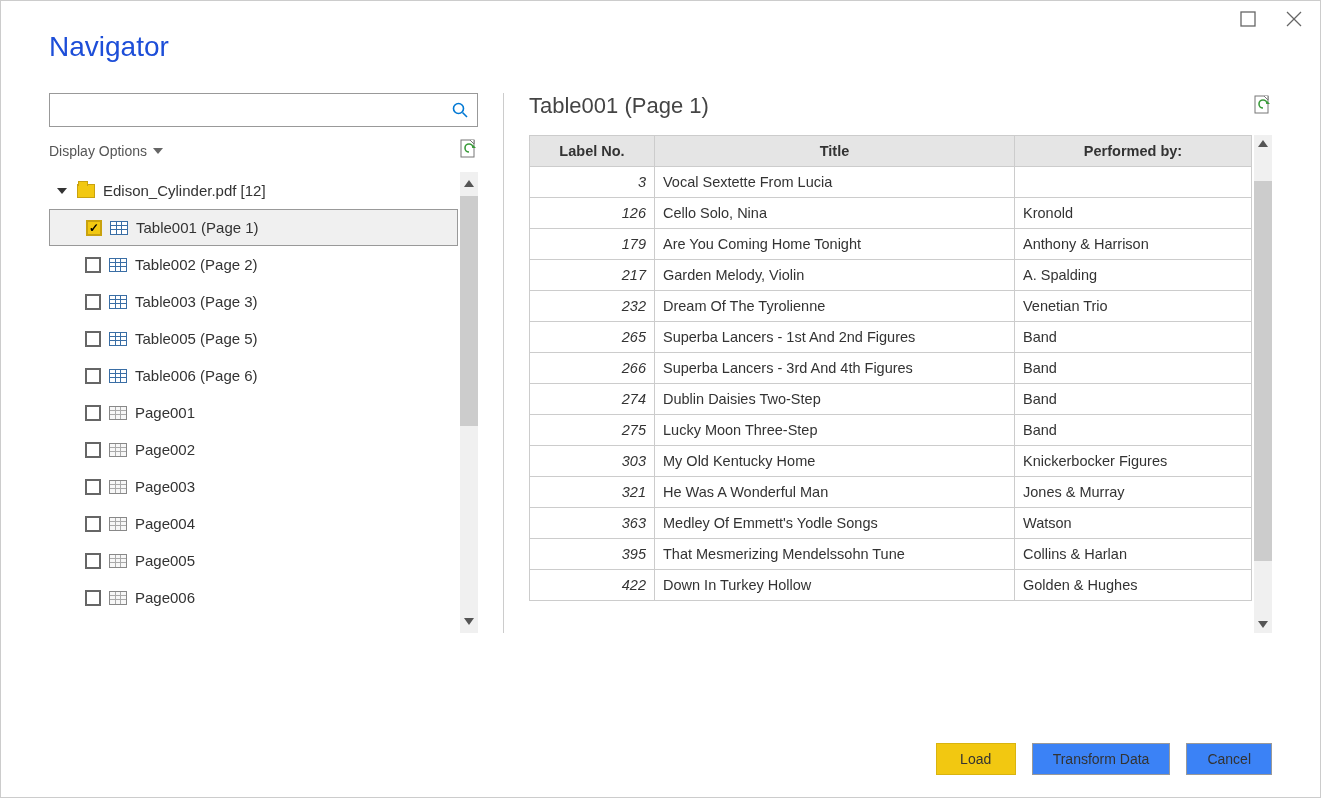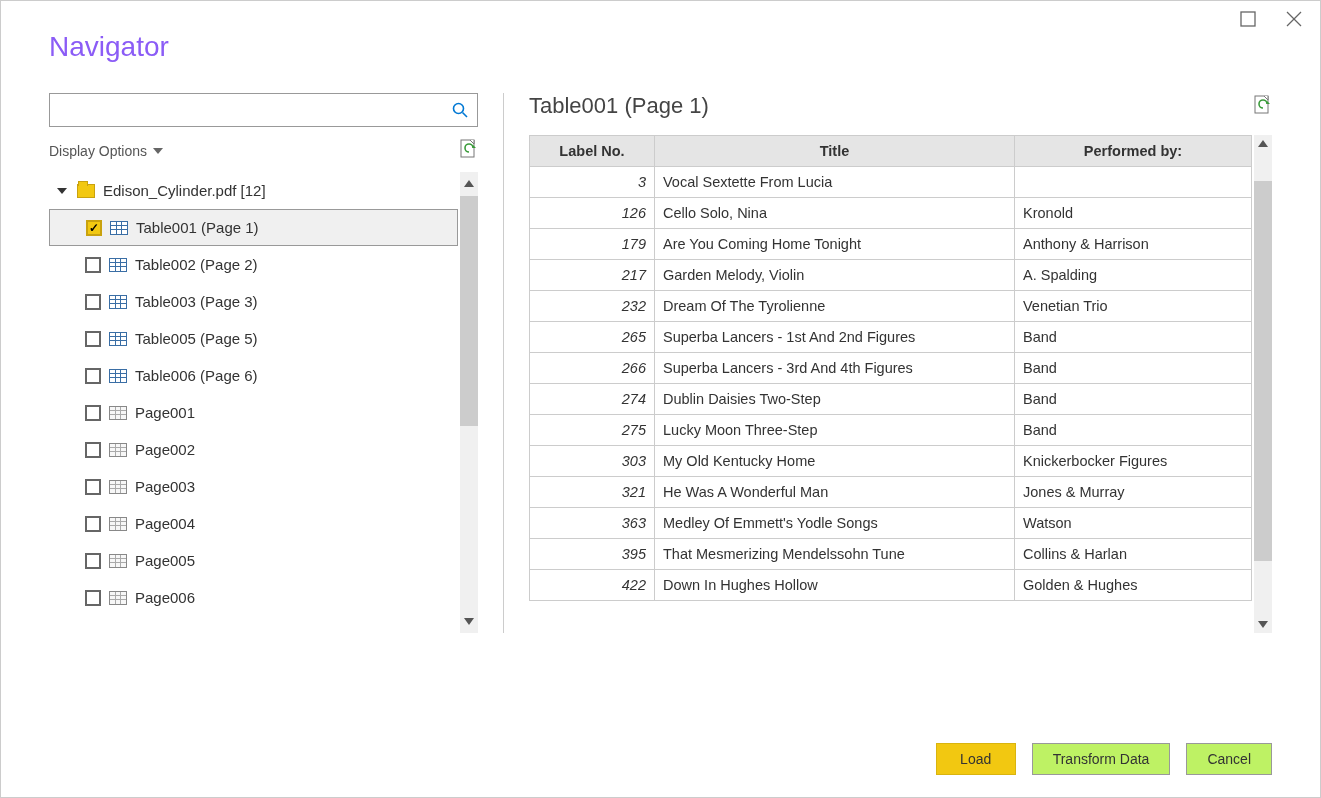--- a/index.html
+++ b/index.html
@@ -21,21 +21,21 @@
   
   .titlebar-controls {
     position: absolute;
     top: 10px; right: 18px;
     display: flex; gap: 30px;
   }
   .titlebar-controls svg { display:block; }
 
   .title {
     font-size: 28px; font-weight: 300;
-    color: #8b5cf6;
+    color: #1d4ed8;
     padding: 30px 0 0 48px;
   }
 
   .body {
     display: flex;
     padding: 30px 48px 20px 48px;
     height: 590px;
   }
 
   
@@ -201,21 +201,21 @@
   .preview-vscroll .thumb { background:#ccc; width:100%; height: 380px; margin-top:30px;}
 
   
   .footer {
     position:absolute;
     bottom: 22px; right: 48px;
     display:flex; gap: 16px;
   }
   .btn {
     border: 1px solid #999;
-    background: #bef264;
+    background: #3b82f6;
     padding: 7px 20px;
     font-size: 14px;
     cursor: pointer;
     min-width: 80px;
     text-align:center;
   }
   .btn.primary {
     background: #f2c811;
     border-color: #d9b40f;
     font-weight: 500;
@@ -476,21 +476,21 @@
                   <td>Medley Of Emmett's Yodle Songs</td>
                   <td>Watson</td>
                 </tr>
                 <tr>
                   <td class="num">395</td>
                   <td>That Mesmerizing Mendelssohn Tune</td>
                   <td>Collins &amp; Harlan</td>
                 </tr>
                 <tr>
                   <td class="num">422</td>
-                  <td>Down In Hughes Hollow</td>
+                  <td>Down In Turkey Hollow</td>
                   <td>Golden &amp; Hughes</td>
                 </tr>
               </tbody>
           </table>
 
         </div>
 
         <div class="preview-vscroll">
           <span class="arrow">
             <svg width="12" height="10">

